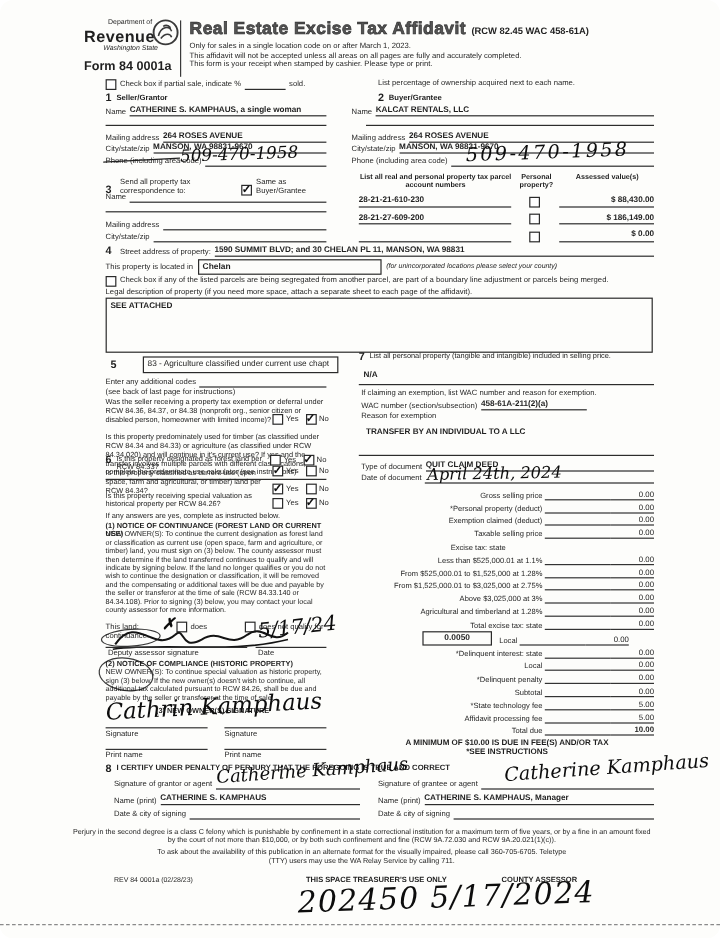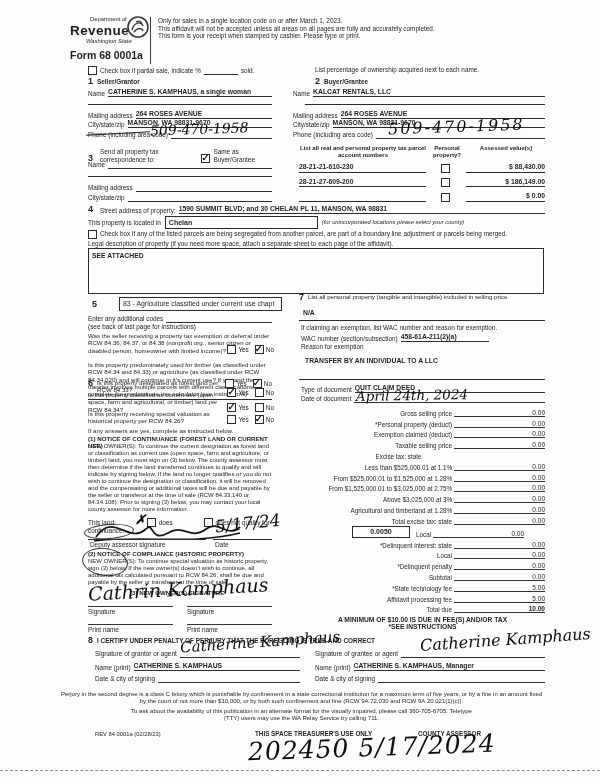--- a/index.html
+++ b/index.html
@@ -41,29 +41,33 @@
 </style>
 </head>
 <body>
 
 <div class="page">
 
   <div class="abs" style="left:70px; top:16px; width:92px;">
     <div class="tiny" style="margin-left:20px;">Department of</div>
     <div style="font-size:13.5px; font-weight:bold; letter-spacing:.4px;">Revenue</div>
     <div class="tiny i" style="margin-left:16px;">Washington State</div>
-    <div style="font-size:10.5px; font-weight:bold; margin-top:5px;">Form 68 0001a</div>
+    <div style="font-size:10.5px; font-weight:bold; margin-top:5px;">Form 84 0001a</div>
   </div>
   <svg class="abs" style="left:126px; top:15px;" width="24" height="24">
     <circle cx="12" cy="12" r="10" fill="none" stroke="#3a3a3a" stroke-width="1.6"></circle>
     <path d="M6 15 C 8 7, 15 6, 17 11 M8 17 C 12 12, 16 13, 17 16 M10 7 C 13 5, 16 7, 16 9" fill="none" stroke="#3a3a3a" stroke-width="1.3"></path>
   </svg>
   <div class="abs" style="left:150px; top:17px; height:47px; border-left:1.8px solid #3a3a3a;"></div>
 
   <div class="abs" style="left:158px; top:15px; width:392px;">
+    <div>
+      <span class="title">Real Estate Excise Tax Affidavit</span>
+      <span class="b" style="font-size:7.8px; color:#222;">(RCW 82.45 WAC 458-61A)</span>
+    </div>
     <div class="lbl" style="margin-top:2px;">Only for sales in a single location code on or after March 1, 2023.</div>
     <div class="lbl">This affidavit will not be accepted unless all areas on all pages are fully and accurately completed.</div>
     <div class="lbl">This form is your receipt when stamped by cashier. Please type or print.</div>
   </div>
 
   <div class="abs row" style="left:88px; top:66px; width:180px; gap:3px;">
     <span class="cb"></span>
     <span class="lbl">Check box if partial sale, indicate %</span>
     <span class="fill" style="max-width:34px;"></span>
     <span class="lbl">sold.</span>

